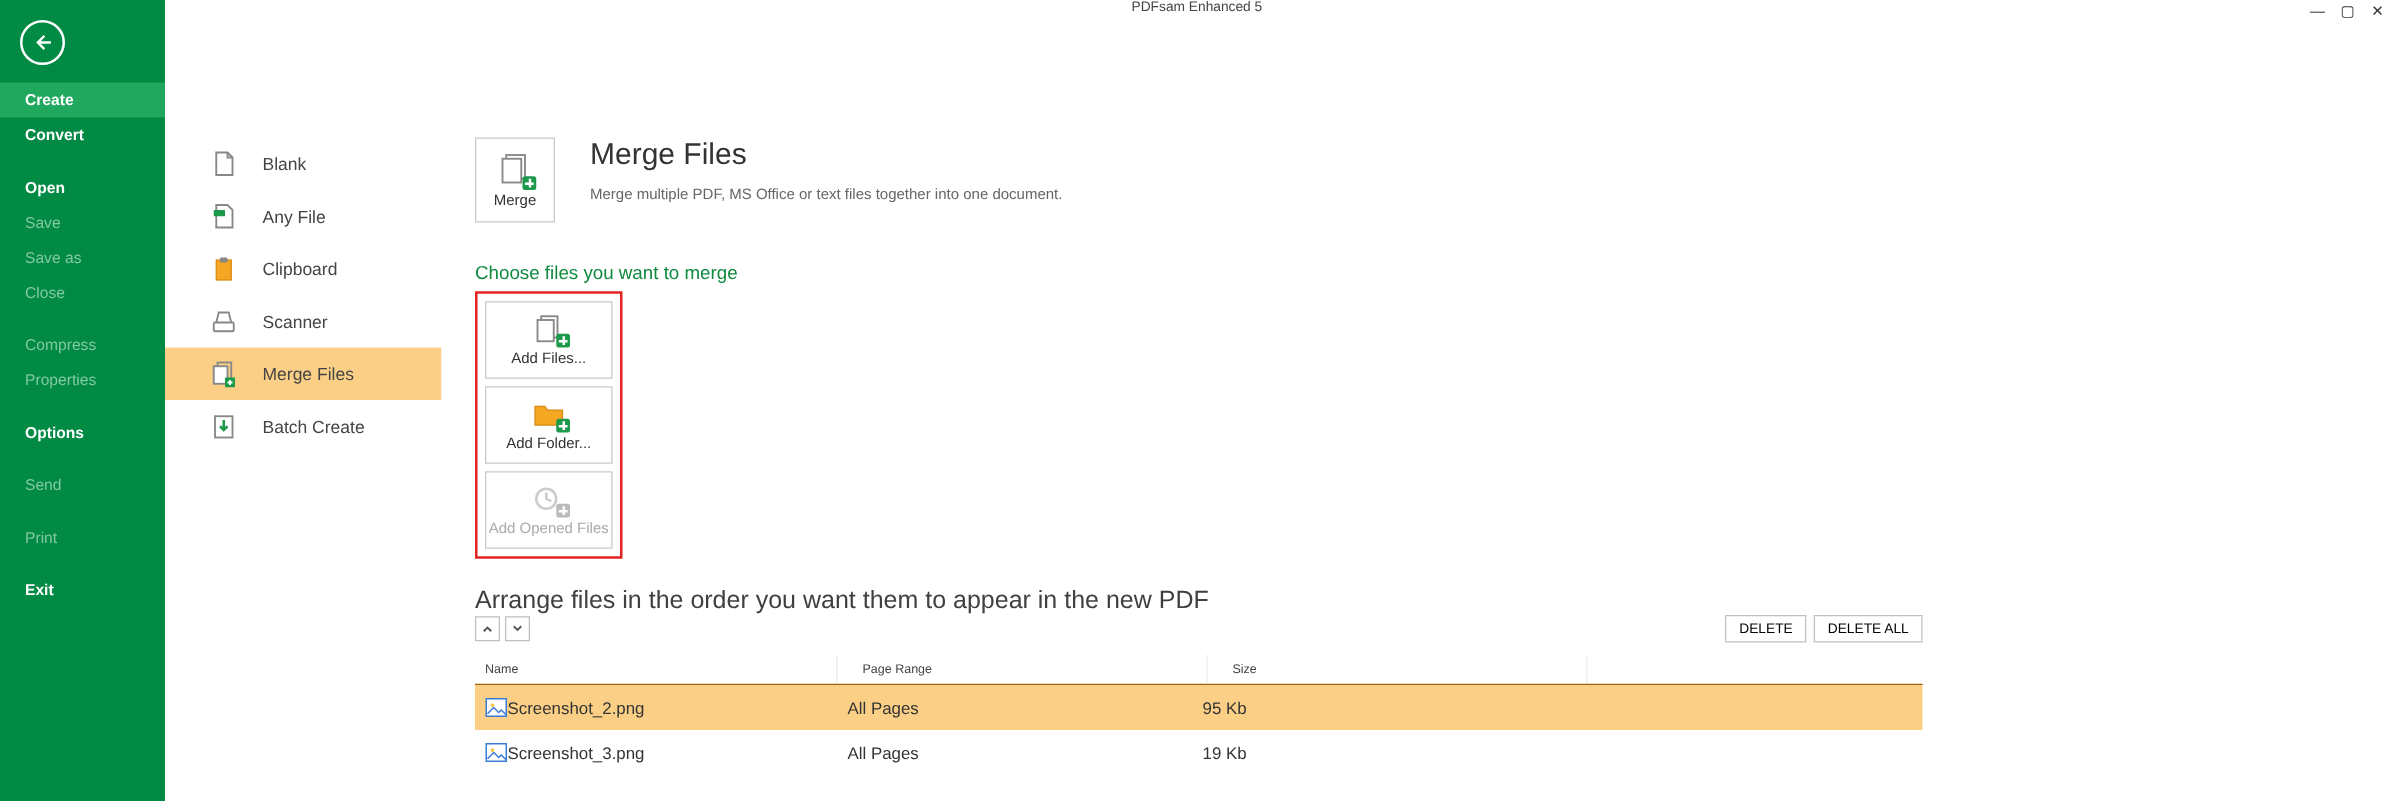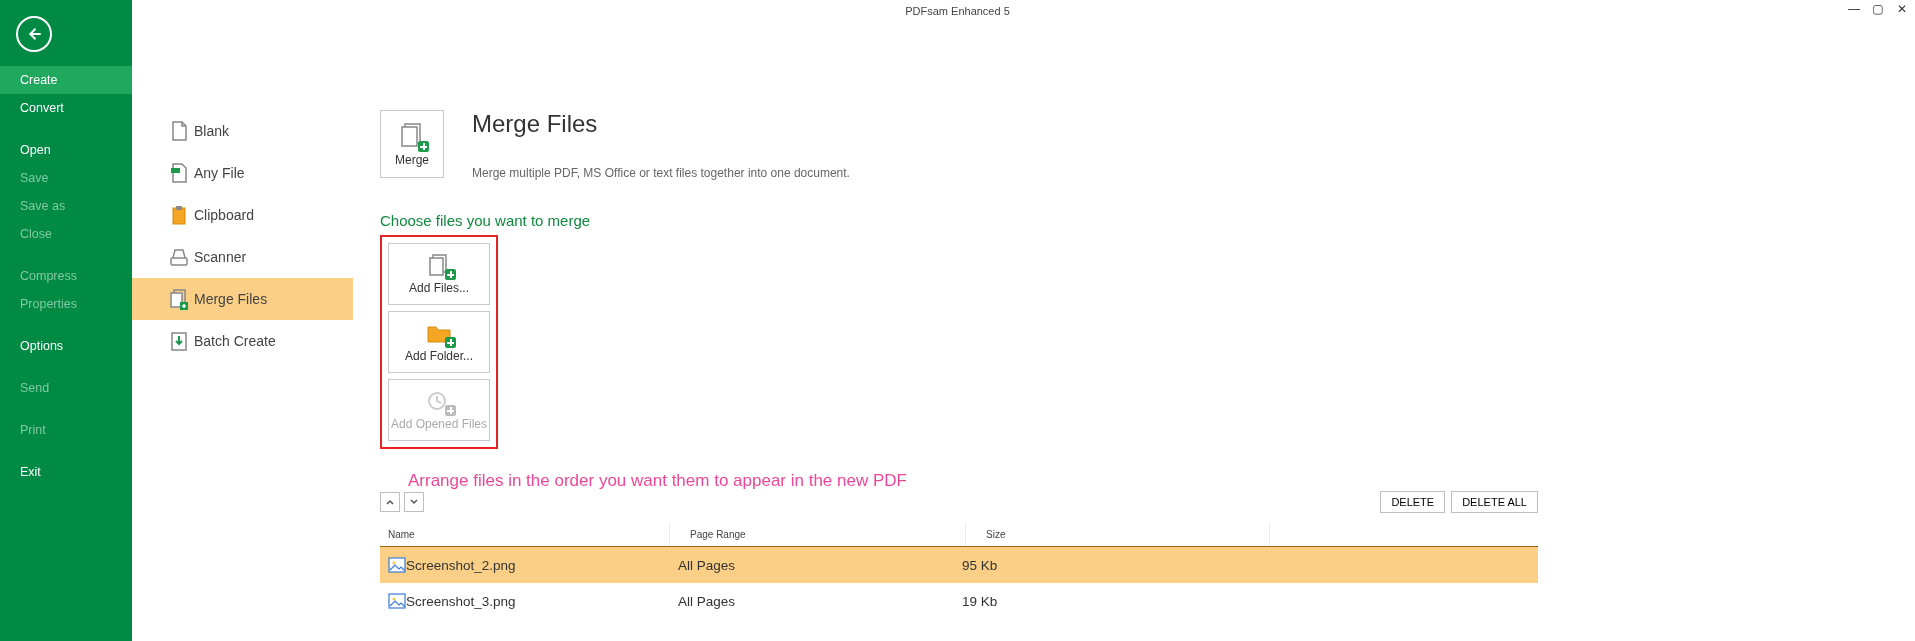--- a/index.html
+++ b/index.html
@@ -1,55 +1,55 @@
 <!DOCTYPE html>
 <html><head>
 <meta charset="utf-8">
 <style>
   * { box-sizing: border-box; margin: 0; padding: 0; font-family: "Segoe UI", sans-serif; }
   html, body { height: 100%; background: #fff; color: #333; }
   .app { width: 1915px; height: 641px; position: relative; }
 
   
-  .titlebar { position: absolute; top: 0; left: 0; right: 0; height: 22px; display:flex; align-items:center; justify-content:center; font-size: 11px; color:#444; }
+  .titlebar { position: absolute; top: 0; left: 0; right: 0; height: 22px; display:flex; justify-content:center; font-size: 11px; color:#444; }
   .win-controls { position: absolute; right: 6px; top: 2px; display:flex; gap:10px; }
   .win-controls span { width: 14px; height: 14px; display:inline-flex; align-items:center; justify-content:center; font-size:12px; color:#333; cursor: default;}
 
   
   .sidebar { position: absolute; top: 0; left: 0; width: 132px; height: 100%; background: #008a44; color: #fff; padding-top: 10px; }
   .back-circle { margin: 6px 0 14px 16px; width: 36px; height: 36px; border: 2px solid #fff; border-radius: 50%; display:flex; align-items:center; justify-content:center; }
   .back-circle svg { width: 18px; height: 18px; stroke:#fff; fill:none; stroke-width:2.5; }
   .side-item { padding: 7px 0 7px 20px; font-size: 12.5px; cursor:pointer; }
-  .side-item.head { font-weight: 400; }
+  .side-item.head { font-weight: 700; }
   .side-item.active { background: #1fa85e; }
   .side-item.sub {}
   .side-item.disabled { color: #80c9a2; }
   .side-gap { height: 14px; }
 
   
   .col2 { position:absolute; left:132px; top:0; width:222px; height:100%; background:#fff; border-right:1px solid #eaeaea00; }
   .page-title { position:absolute; left:160px; top:44px; font-size:34px; font-weight:300; color:#333; }
   .source-list { margin-top:110px; }
-  .source-item { display:flex; align-items:center; gap:4px; padding:10px 0 10px 36px; font-size:14px; color:#444; cursor:pointer; }
+  .source-item { display:flex; align-items:center; gap:20px; padding:10px 0 10px 36px; font-size:14px; color:#444; cursor:pointer; }
   .source-item.selected { background:#fbd086; }
   .source-icon { width:22px; height:22px; display:flex; align-items:center; justify-content:center; }
 
   
   .main { position:absolute; left:354px; right:0; top:0; height:100%; padding-top:110px; padding-left:26px; padding-right:0; }
   .merge-tile { display:inline-flex; flex-direction:column; align-items:center; justify-content:center; width:64px; height:68px; border:1px solid #c9c9c9; font-size:12px; }
   .merge-tile .icon-wrap{ width:28px; height:28px; margin-bottom:4px; position:relative;}
   .merge-header { display:flex; gap:28px; align-items:flex-start; }
   .merge-title { font-size:24px; font-weight:300; color:#333; }
-  .merge-sub { font-size:12px; color:#666; margin-top:28px; }
+  .merge-sub { font-size:12px; color:#666; margin-top:10px; }
   .choose-label { margin-top:32px; font-size:15px; color:#0f8a3f; }
   .choose-box { margin-top:6px; display:flex; gap:6px; padding:6px; border:2px solid #e42323; width:fit-content;flex-direction:column; }
   .choose-btn { width:102px; height:62px; border:1px solid #c9c9c9; display:flex; flex-direction:column; align-items:center; justify-content:center; font-size:12px; color:#333; background:#fff; cursor:pointer; }
   .choose-btn .ic{ width:28px; height:24px; margin-bottom:4px; position:relative;}
   .choose-btn.disabled { color:#aaa; }
-  .arrange-label { margin-top:22px; font-size:17px; color:#ec4899;margin-left:28px; }
+  .arrange-label { margin-top:22px; font-size:20px; color:#404040; }
   .arrow-btn { width:20px; height:20px; border:1px solid #bfbfbf; display:flex; align-items:center; justify-content:center; font-size:10px; color:#555; margin-right:4px; cursor:pointer; }
   .spacer { flex:1; }
   .del-btn { border:1px solid #bfbfbf; background:#fff; font-size:11px; padding:4px 10px; margin-left:6px; cursor:pointer; }
   .arrange-controls-row { display:flex; align-items:center; width:1158px; }
   .table-wrap { margin-top:10px; width:1158px; }
   .thead { display:flex; font-size:10px; color:#444; border-bottom:1px solid #a16207;gap:12px; }
   .th { padding:6px 8px; border-right:1px solid #ececec; }
   .th.name{width:290px;}
   .th.page{width:284px;}
   .th.size{width:292px;}

